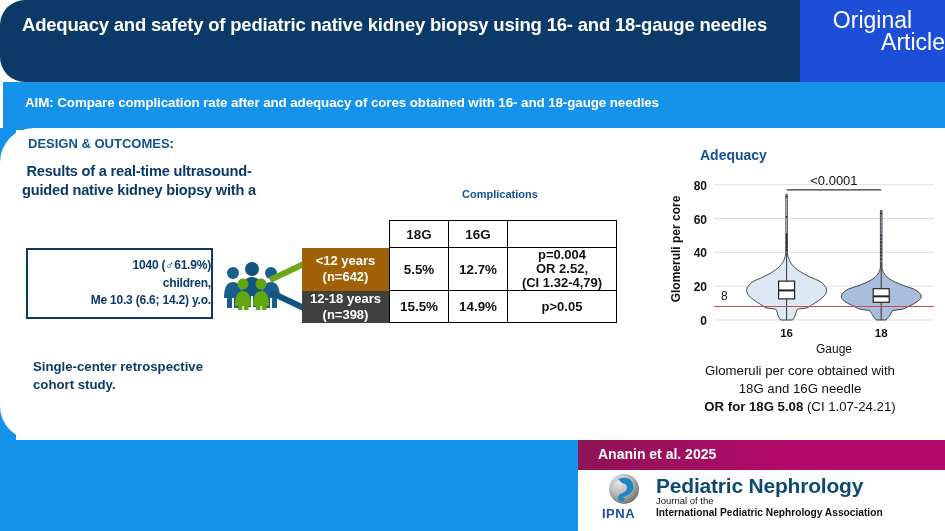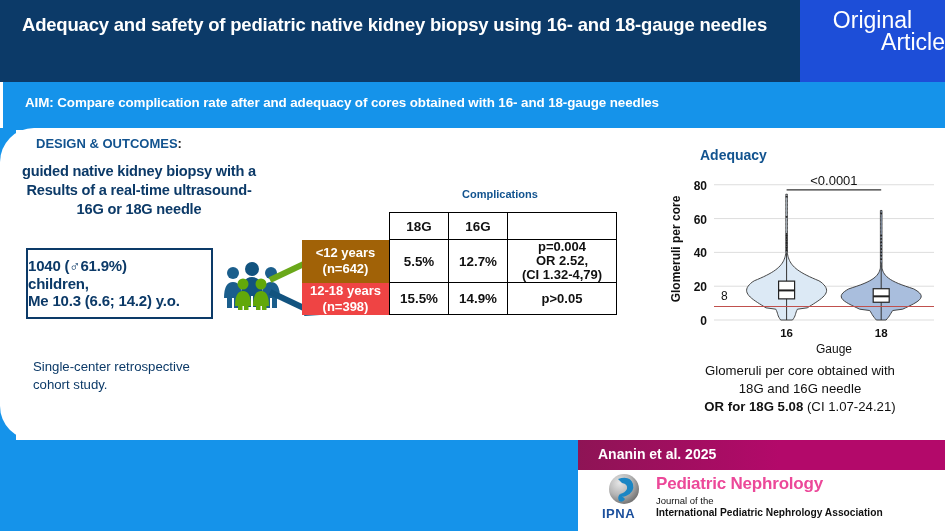--- a/index.html
+++ b/index.html
@@ -6,21 +6,21 @@
   body{
     width:945px;height:531px;
     background:#ffffff;
     font-family:"Liberation Sans", sans-serif;
     overflow:hidden;
     position:relative;
   }
   .page{position:relative;width:945px;height:531px;overflow:hidden;}
 
   
-  .header{position:absolute;left:0;top:0;width:945px;height:82px;background:#0c3a68;}
+  .header{position:absolute;left:0;top:0;width:945px;height:82px;background:#0c3a68;border-radius:25px;}
   .header-title{
     position:absolute;left:22px;top:12px;width:760px;
     color:#ffffff;font-weight:bold;font-size:18.5px;line-height:25px;
     letter-spacing:-0.2px;
   }
   .badge{
     position:absolute;left:800px;top:0;width:159px;height:82px;background:#1d4ed8;
   }
   .badge-l1{position:absolute;left:0;top:8px;width:145px;text-align:center;color:#fff;font-size:23px;line-height:25px;}
   .badge-l2{position:absolute;left:0;top:30px;width:145px;text-align:right;color:#fff;font-size:23px;line-height:25px;}
@@ -33,59 +33,59 @@
   .aim-inner b{font-weight:bold;}
 
   
   .card{
     position:absolute;left:0;top:128px;width:945px;height:312px;background:#ffffff;
     border-top-left-radius:34px;border-bottom-left-radius:34px;
   }
   .card-blue-l{position:absolute;left:0;top:128px;width:16px;height:312px;background:#1593ea;z-index:-1;}
 
   
-  .design-head{position:absolute;left:36px;top:136px;color:#12538f;font-weight:bold;font-size:13px;}
+  .design-head{position:absolute;left:28px;top:136px;color:#12538f;font-weight:bold;font-size:13px;}
   .design-head .colon{color:#1a1a1a;}
   .lead{
     position:absolute;left:8px;top:162px;width:262px;text-align:center;
     color:#0c3a68;font-weight:bold;font-size:14.6px;line-height:19px;letter-spacing:-0.2px;
   }
   .cohort-box{
     position:absolute;left:26px;top:248px;width:183px;height:67px;
     border:2.5px solid #0c3a68;background:#fff;
   }
   .cohort-text{
-    position:absolute;left:0;top:7px;width:183px;text-align:left;
-    color:#0c3a68;font-weight:bold;font-size:15px;line-height:17.5px;letter-spacing:-0.2px;
+    position:absolute;left:0;top:7px;width:183px;text-align:right;
+    color:#0c3a68;font-weight:bold;font-size:12px;line-height:17.5px;letter-spacing:-0.2px;
   }
   .study{
     position:absolute;left:33px;top:358px;width:250px;
-    color:#0c3a68;font-weight:normal;font-size:13.2px;line-height:18px;
+    color:#0c3a68;font-weight:bold;font-size:13.2px;line-height:18px;
   }
 
   
   .people{position:absolute;left:221px;top:262px;width:62px;height:48px;}
 
   
   .arrows{position:absolute;left:268px;top:252px;width:56px;height:70px;}
 
   
   .comp-title{
     position:absolute;left:400px;top:188px;width:200px;text-align:center;
     color:#12538f;font-weight:bold;font-size:11px;
   }
-  .tbl{position:absolute;left:302px;top:212px;border-collapse:collapse;}
+  .tbl{position:absolute;left:302px;top:220px;border-collapse:collapse;}
   .tbl td{border:1.6px solid #000;padding:0;text-align:center;vertical-align:middle;
     font-weight:bold;font-size:13.4px;color:#111;}
   .tbl td.hd{height:26px;}
   .tbl td.lbl{
     border:none;color:#fff;font-size:13px;line-height:16px;width:87px;
   }
   .tbl td.lbl.g{background:#a16207;}
-  .tbl td.lbl.b{background:#ef4444;}
+  .tbl td.lbl.b{background:#404040;}
   .tbl td.v{width:58px;}
   .tbl td.note{width:108px;font-size:13px;line-height:14px;}
   .tbl tr.hdrow td.corner{border:none;background:transparent;}
 
   
   .chart-title{
     position:absolute;left:700px;top:147px;width:200px;text-align:left;
     color:#12538f;font-weight:bold;font-size:14px;
   }
   .chart{position:absolute;left:666px;top:168px;width:275px;height:190px;}
@@ -101,21 +101,21 @@
   }
 
   .cite{
     position:absolute;left:578px;top:440px;width:367px;height:30px;background:#ad1457;
     background:linear-gradient(90deg,#8e1455 0%,#b3096a 55%,#b3096a 100%);
   }
   .cite-text{position:absolute;left:20px;top:6px;color:#fff;font-weight:bold;font-size:14px;}
   .journal{
     position:absolute;left:578px;top:470px;width:367px;height:61px;background:#ffffff;
   }
-  .j-name{position:absolute;left:78px;top:4px;color:#ec4899;font-weight:bold;font-size:17px;letter-spacing:-0.2px;}
+  .j-name{position:absolute;left:78px;top:4px;color:#0c4a6e;font-weight:bold;font-size:21px;letter-spacing:-0.2px;}
   .j-sub1{position:absolute;left:78px;top:25px;color:#111;font-size:9.5px;}
   .j-sub2{position:absolute;left:78px;top:37px;color:#111;font-size:10.2px;font-weight:600;}
   .ipna{position:absolute;left:24px;top:36px;color:#1b4f9c;font-weight:bold;font-size:13px;letter-spacing:0.5px;}
   .logo{position:absolute;left:26px;top:2px;width:42px;height:36px;}
 </style>
 </head>
 <body>
 
 <div class="page">
 
@@ -130,23 +130,22 @@
   <div class="aim">
     <div class="aim-inner"><b>AIM:</b><span> Compare complication rate after and adequacy of cores obtained with 16- and 18-gauge needles</span></div>
   </div>
 
   <div class="card-blue-l"></div>
   <div class="card"></div>
 
   <div class="design-head"><span>DESIGN &amp; OUTCOMES</span><span class="colon">:</span></div>
 
   <div class="lead">
+    <div>Results of a real-time ultrasound-</div>
     <div>guided native kidney biopsy with a</div>
-    <div>Results of a real-time ultrasound-</div>
-    <div>16G  or 18G needle</div>
   </div>
 
   <div class="cohort-box">
     <div class="cohort-text">
       <div>1040 (♂61.9%)</div>
       <div>children,</div>
       <div>Me 10.3 (6.6; 14.2) y.o.</div>
     </div>
   </div>
 

